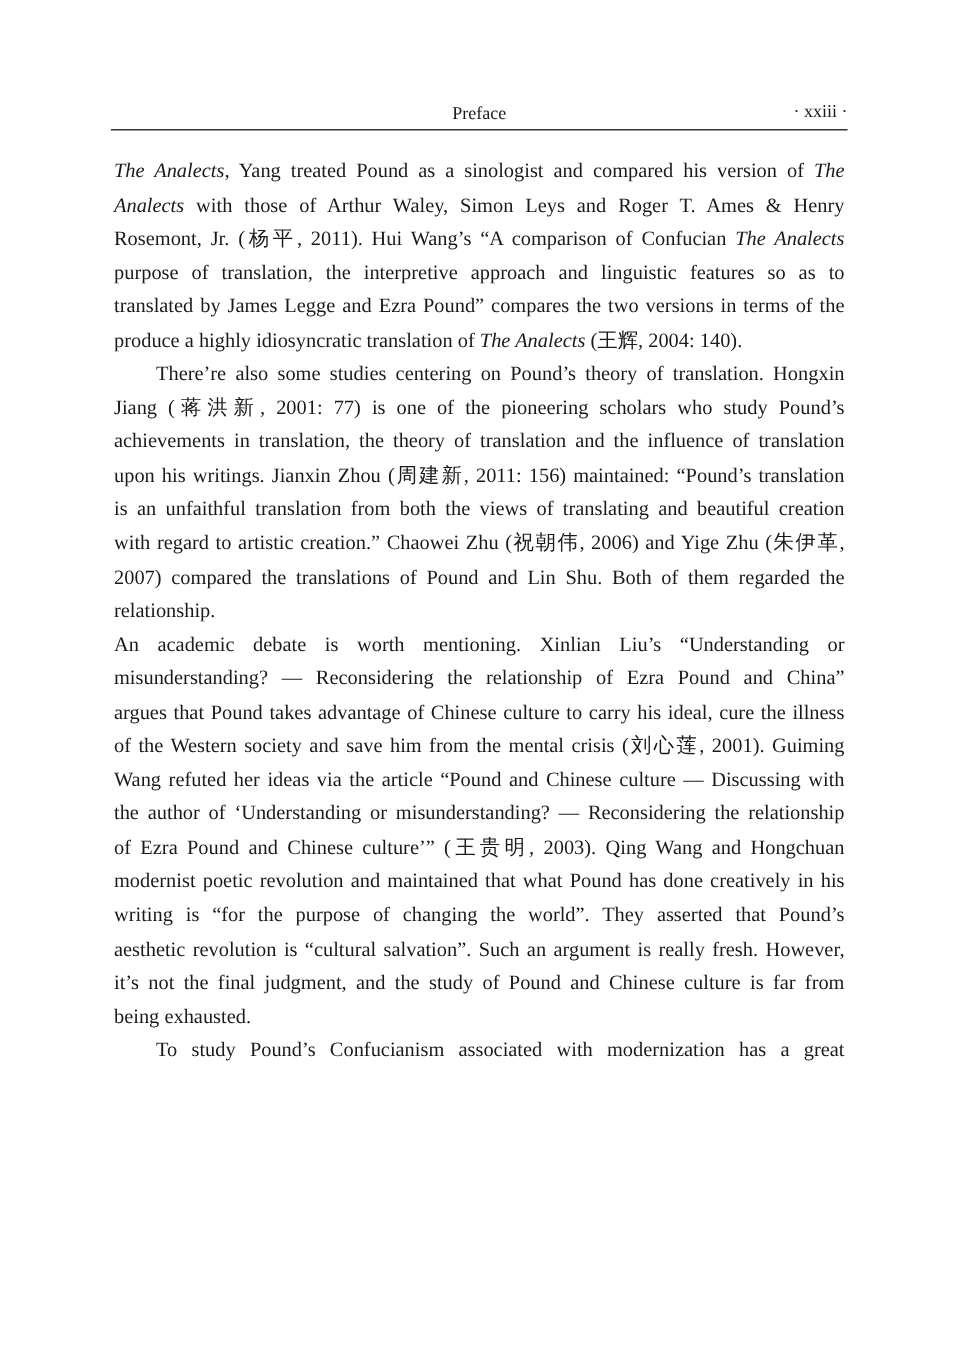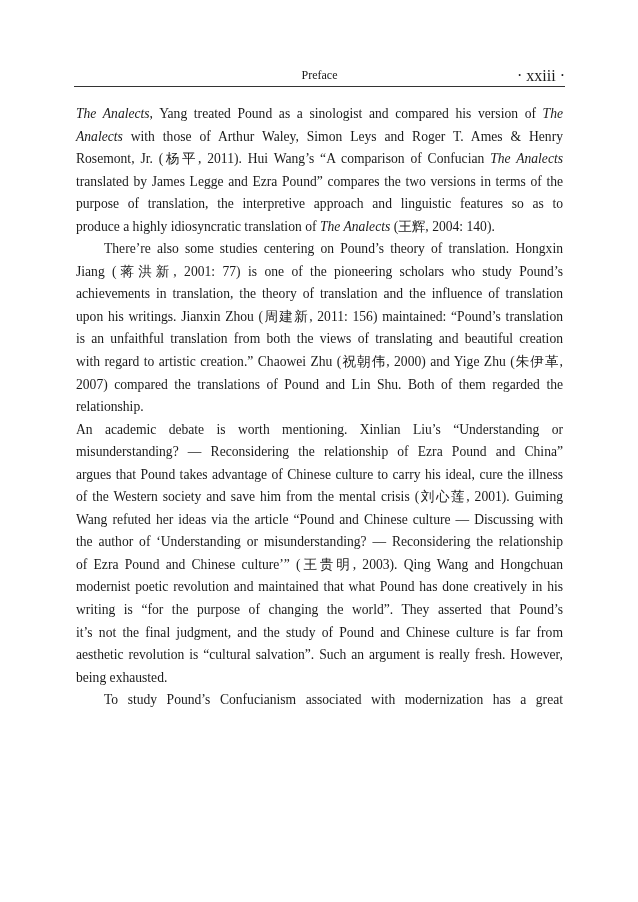--- a/index.html
+++ b/index.html
@@ -1,20 +1,20 @@
 <!DOCTYPE html>
 <html><head>
 <meta charset="utf-8">
 <style>
   html, body { margin: 0; padding: 0; background: #ffffff; }
   body { width: 638px; height: 902px; position: relative; overflow: hidden;
          font-family: "Liberation Serif", "DejaVu Serif", serif; color: #1a1a1a; }
   .header { position: absolute; left: 74px; top: 66px; width: 491px; height: 20px; }
   .header-title { position: absolute; left: 0; right: 0; top: 2px; text-align: center; font-size: 12px; }
-  .header-page { position: absolute; right: 0; top: 1px; font-size: 16px; }
+  .header-page { position: absolute; right: 0; top: 1px; font-size: 12px; }
   .header-rule { position: absolute; left: 74px; top: 86px; width: 491px; height: 0; border-top: 1.2px solid #333; }
   .body-text { position: absolute; left: 76px; top: 103px; width: 487px; font-size: 13.6px; line-height: 22.55px; }
   .body-text p { margin: 0; text-align: justify; text-align-last: justify; }
   .body-text p.last { text-align-last: left; }
   .body-text p.indent { text-indent: 28px; }
   i { }
 </style>
 </head>
 <body>
 
@@ -22,44 +22,44 @@
   <span class="header-title">Preface</span>
   <span class="header-page">· xxiii ·</span>
 </div>
 <div class="header-rule"></div>
 
 <div class="body-text" id="body-text">
     <div>
       <p><i>The Analects</i><span>, Yang treated Pound as a sinologist and compared his version of </span><i>The</i></p>
       <p><i>Analects</i><span> with those of Arthur Waley, Simon Leys and Roger T. Ames &amp; Henry</span></p>
       <p><span>Rosemont, Jr. (杨平, 2011). Hui Wang’s “A comparison of Confucian </span><i>The Analects</i></p>
+      <p><span>purpose of translation, the interpretive approach and linguistic features so as to</span></p>
       <p><span>translated by James Legge and Ezra Pound” compares the two versions in terms of the</span></p>
-      <p><span>purpose of translation, the interpretive approach and linguistic features so as to</span></p>
       <p class="last"><span>produce a highly idiosyncratic translation of </span><i>The Analects</i><span> (王辉, 2004: 140).</span></p>
     </div>
     <div>
       <p class="indent"><span>There’re also some studies centering on Pound’s theory of translation. Hongxin</span></p>
       <p><span>Jiang (蒋洪新, 2001: 77) is one of the pioneering scholars who study Pound’s</span></p>
       <p><span>achievements in translation, the theory of translation and the influence of translation</span></p>
       <p><span>upon his writings. Jianxin Zhou (周建新, 2011: 156) maintained: “Pound’s translation</span></p>
       <p><span>is an unfaithful translation from both the views of translating and beautiful creation</span></p>
-      <p><span>with regard to artistic creation.” Chaowei Zhu (祝朝伟, 2000) and Yige Zhu (朱伊革,</span></p>
+      <p><span>with regard to artistic creation.” Chaowei Zhu (祝朝伟, 2006) and Yige Zhu (朱伊革,</span></p>
       <p><span>2007) compared the translations of Pound and Lin Shu. Both of them regarded the</span></p>
       <p class="last"><span>relationship.</span></p>
     </div>
     <div>
       <p><span>An academic debate is worth mentioning. Xinlian Liu’s “Understanding or</span></p>
       <p><span>misunderstanding? — Reconsidering the relationship of Ezra Pound and China”</span></p>
       <p><span>argues that Pound takes advantage of Chinese culture to carry his ideal, cure the illness</span></p>
       <p><span>of the Western society and save him from the mental crisis (刘心莲, 2001). Guiming</span></p>
       <p><span>Wang refuted her ideas via the article “Pound and Chinese culture — Discussing with</span></p>
       <p><span>the author of ‘Understanding or misunderstanding? — Reconsidering the relationship</span></p>
       <p><span>of Ezra Pound and Chinese culture’” (王贵明, 2003). Qing Wang and Hongchuan</span></p>
       <p><span>modernist poetic revolution and maintained that what Pound has done creatively in his</span></p>
       <p><span>writing is “for the purpose of changing the world”. They asserted that Pound’s</span></p>
+      <p><span>aesthetic revolution is “cultural salvation”. Such an argument is really fresh. However,</span></p>
       <p><span>it’s not the final judgment, and the study of Pound and Chinese culture is far from</span></p>
-      <p><span>aesthetic revolution is “cultural salvation”. Such an argument is really fresh. However,</span></p>
       <p class="last"><span>being exhausted.</span></p>
     </div>
     <div>
       <p class="indent"><span>To study Pound’s Confucianism associated with modernization has a great</span></p>
     </div>
   </div>
 
 </body></html>

